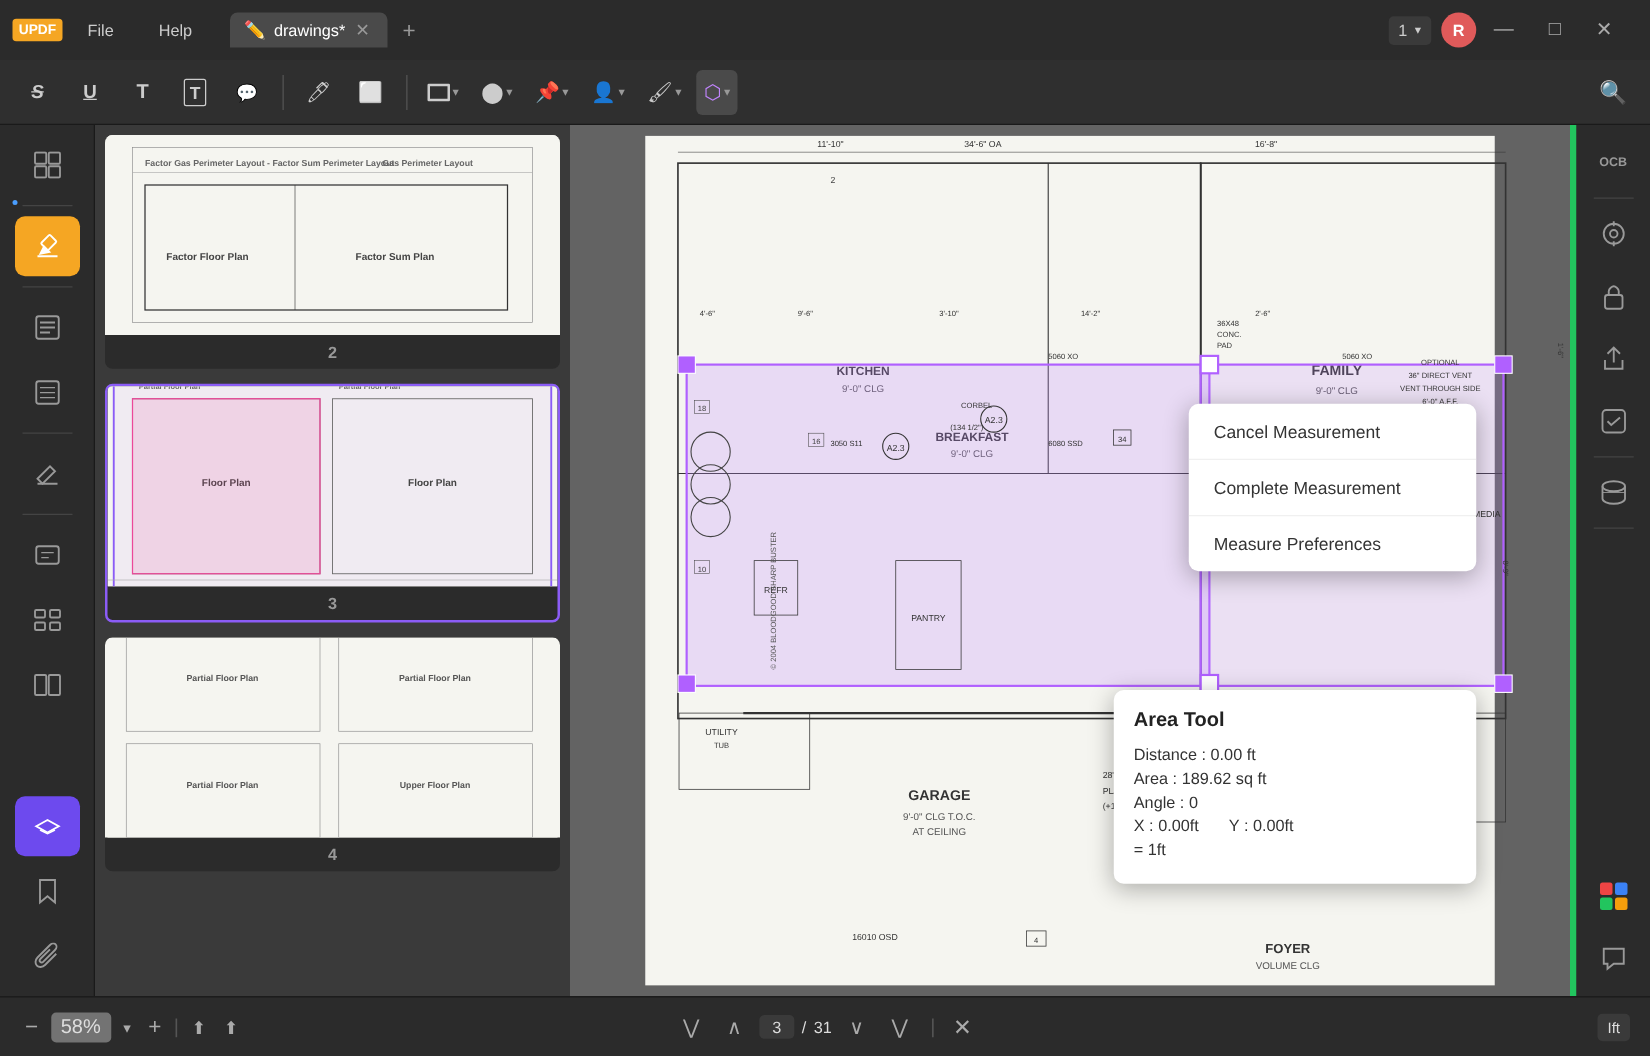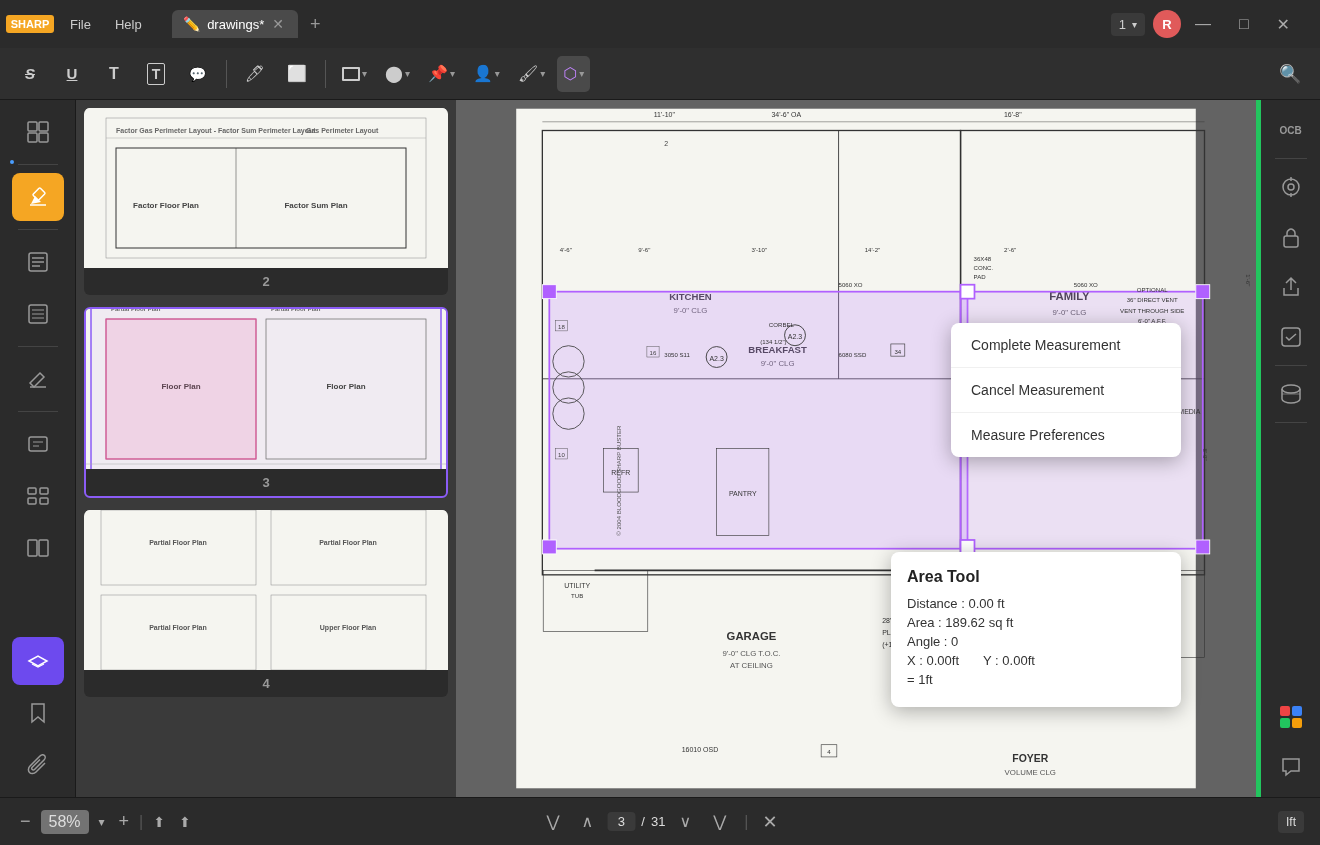--- a/index.html
+++ b/index.html
@@ -25,21 +25,21 @@
       background: #f5a623;
       color: white;
       font-size: 11px;
       font-weight: 700;
       padding: 3px 5px;
       border-radius: 3px;
     }
     .titlebar-menu {
       display: flex;
       align-items: center;
-      gap: 4px;
+      gap: 16px;
     }
     .titlebar-menu-item {
       color: #ccc;
       font-size: 13px;
       padding: 4px 10px;
       border-radius: 4px;
       cursor: pointer;
     }
     .titlebar-tabs {
       display: flex;
@@ -422,21 +422,21 @@
     
     .thumbnail-panel::-webkit-scrollbar { width: 6px; }
     .thumbnail-panel::-webkit-scrollbar-track { background: #2b2b2b; }
     .thumbnail-panel::-webkit-scrollbar-thumb { background: #555; border-radius: 3px; }
   </style>
 </head>
 <body>
 
 <div class="titlebar">
   <div class="titlebar-logo">
-    <span class="logo-badge">SHARP</span>
+    <span class="logo-badge">UPDF</span>
   </div>
   <div class="titlebar-menu">
     <div class="titlebar-menu-item">File</div>
     <div class="titlebar-menu-item">Help</div>
   </div>
   <div class="titlebar-tabs">
     <div class="tab active">
       <span style="font-size:14px;">✏️</span>
       <span>drawings*</span>
       <span class="tab-close">✕</span>
@@ -830,22 +830,22 @@
           <span>0.00ft</span>
         </span>
       </div>
       <div class="measure-row">
         <span>= 1ft</span>
       </div>
     </div>
 
     
     <div class="overlay-context" style="bottom: 340px; right: 75px;">
+      <div class="context-menu-item">Cancel Measurement</div>
       <div class="context-menu-item">Complete Measurement</div>
-      <div class="context-menu-item">Cancel Measurement</div>
       <div class="context-menu-item">Measure Preferences</div>
     </div>
   </div>
 
   <div class="right-sidebar">
     <div class="right-sidebar-btn" title="OCR">
       <span style="font-size:10px;font-weight:700;color:#999;">OCB</span>
     </div>
     <div class="right-sidebar-divider"></div>
     <div class="right-sidebar-btn">

